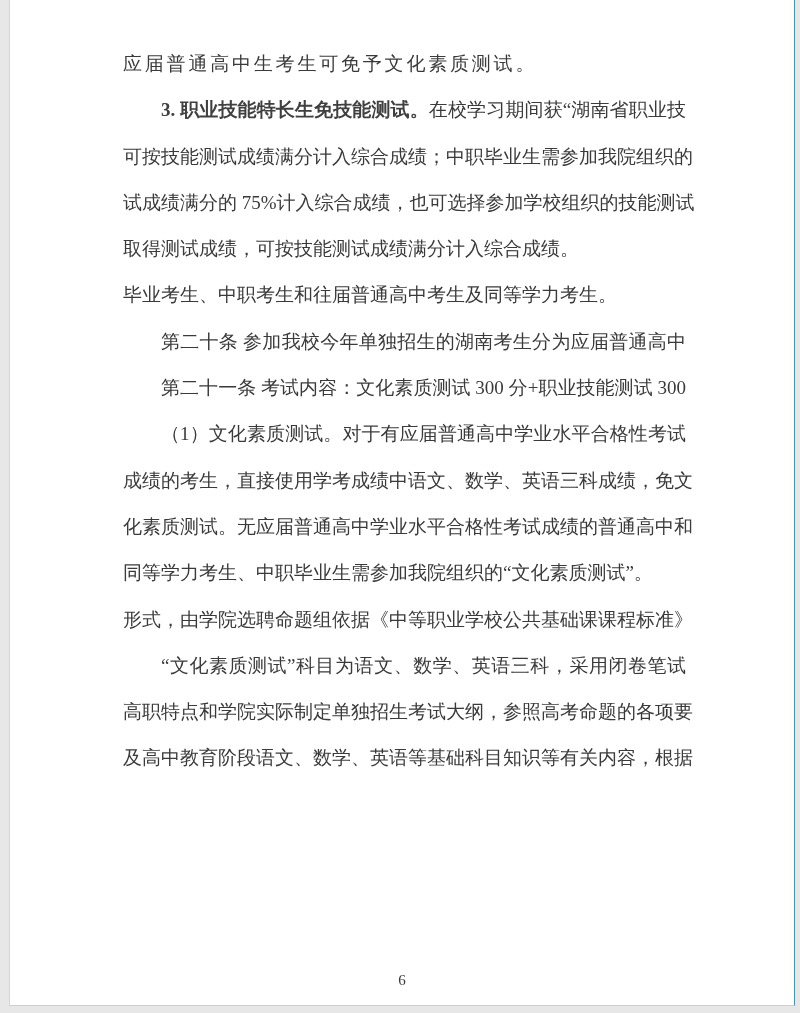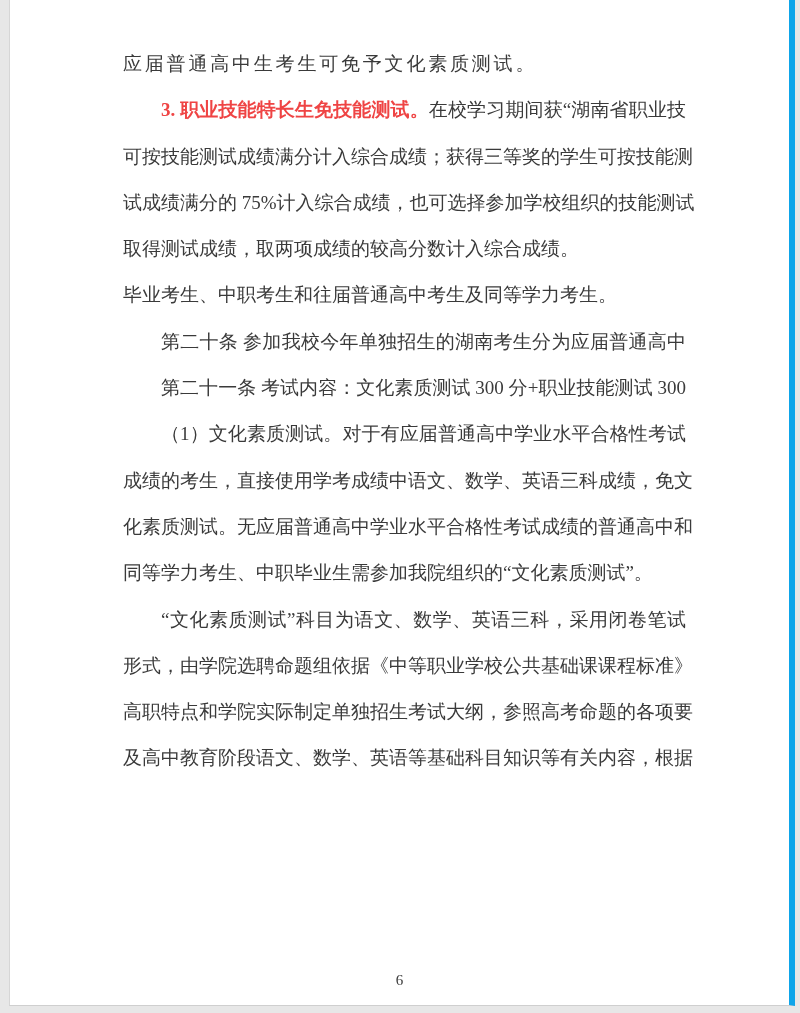--- a/index.html
+++ b/index.html
@@ -14,21 +14,21 @@
     width: 800px; height: 1013px;
     background: #e7e7e7;
   }
   .page {
     position: absolute;
     left: 9px; top: 0;
     width: 786px; height: 1006px;
     box-sizing: border-box;
     background: #ffffff;
     border-left: 1px solid #d6d6d6;
-    border-right: 6px solid #0ea5e9;
+    border-right: 1px solid #0ea5e9;
     border-bottom: 1px solid #cfcfcf;
   }
   .content {
     position: absolute;
     left: 113px; top: 41px;
     width: 563px;
     font-size: 19px;
     color: #3a3a3a;
     letter-spacing: 0;
   }
@@ -40,21 +40,21 @@
   }
   .line.justify {
     text-align: justify;
     text-align-last: justify;
     text-justify: inter-character;
   }
   .line.indent { text-indent: 38px; }
   .line.spaced { letter-spacing: 2.8px; }
   .b {
     font-weight: bold;
-    color: #ef4444;
+    color: #404040;
   }
   .page-number {
     position: absolute;
     left: 0; right: 0;
     top: 966px;
     height: 28px;
     line-height: 28px;
     text-align: center;
     font-size: 15px;
     color: #3a3a3a;
@@ -66,45 +66,45 @@
 <div class="viewer">
   <div class="page">
     <div class="content">
 
       <div class="line spaced"><span>应届普通高中生考生可免予文化素质测试。</span></div>
 
       <div class="line indent justify"><span class="b">3. 职业技能特长生免技能测试。</span><span>在校学习期间获“湖南省职业技</span></div>
 
 
 
-      <div class="line justify"><span>可按技能测试成绩满分计入综合成绩；获得三等奖的学生可按技能测</span></div>
+      <div class="line justify"><span>可按技能测试成绩满分计入综合成绩；中职毕业生需参加我院组织的</span></div>
 
       <div class="line justify"><span>试成绩满分的 75%计入综合成绩，也可选择参加学校组织的技能测试</span></div>
 
-      <div class="line"><span>取得测试成绩，取两项成绩的较高分数计入综合成绩。</span></div>
+      <div class="line"><span>取得测试成绩，可按技能测试成绩满分计入综合成绩。</span></div>
 
       <div class="line"><span>毕业考生、中职考生和往届普通高中考生及同等学力考生。</span></div>
 
       <div class="line indent justify"><span>第二十条 参加我校今年单独招生的湖南考生分为应届普通高中</span></div>
 
       <div class="line indent justify"><span>第二十一条 考试内容：文化素质测试 300 分+职业技能测试 300</span></div>
 
 
 
       <div class="line indent justify"><span>（1）文化素质测试。对于有应届普通高中学业水平合格性考试</span></div>
 
       <div class="line justify"><span>成绩的考生，直接使用学考成绩中语文、数学、英语三科成绩，免文</span></div>
 
       <div class="line justify"><span>化素质测试。无应届普通高中学业水平合格性考试成绩的普通高中和</span></div>
 
       <div class="line"><span>同等学力考生、中职毕业生需参加我院组织的“文化素质测试”。</span></div>
 
+      <div class="line justify"><span>形式，由学院选聘命题组依据《中等职业学校公共基础课课程标准》</span></div>
+
       <div class="line indent justify"><span>“文化素质测试”科目为语文、数学、英语三科，采用闭卷笔试</span></div>
-
-      <div class="line justify"><span>形式，由学院选聘命题组依据《中等职业学校公共基础课课程标准》</span></div>
 
       <div class="line justify"><span>高职特点和学院实际制定单独招生考试大纲，参照高考命题的各项要</span></div>
 
       <div class="line justify"><span>及高中教育阶段语文、数学、英语等基础科目知识等有关内容，根据</span></div>
 
     </div>
 
     <div class="page-number">6</div>
   </div>
 </div>

